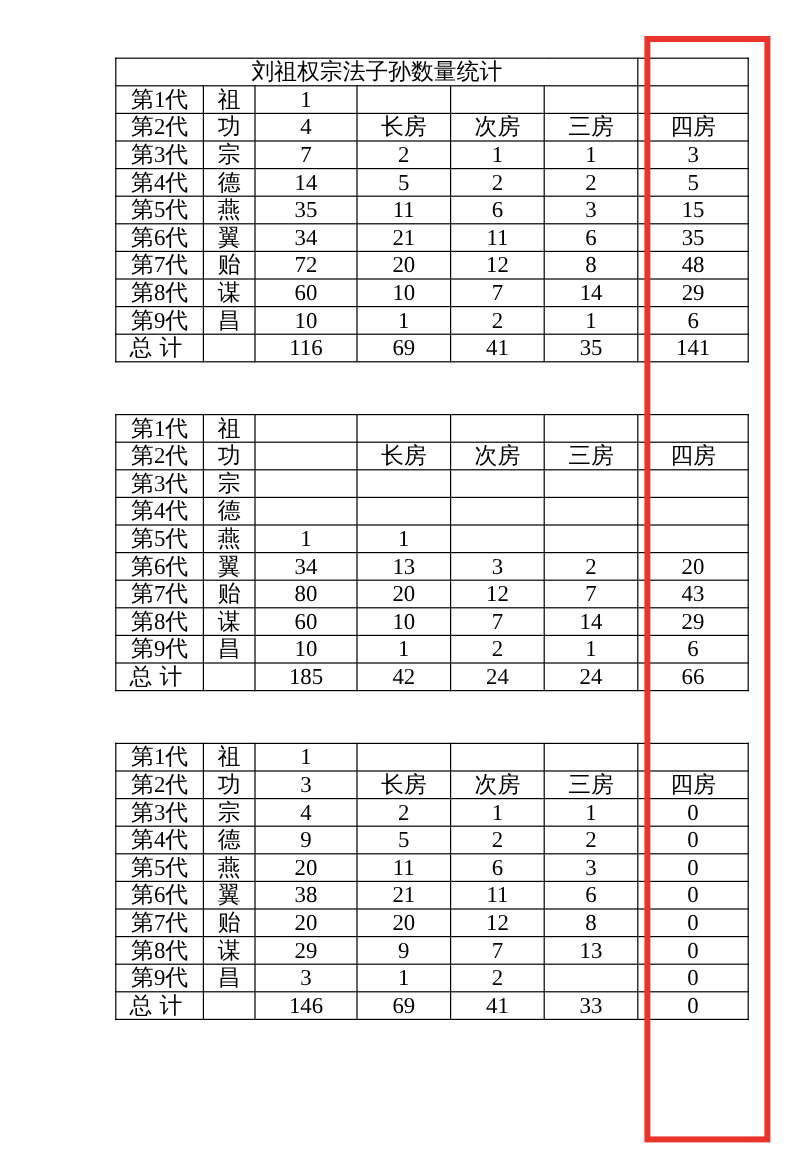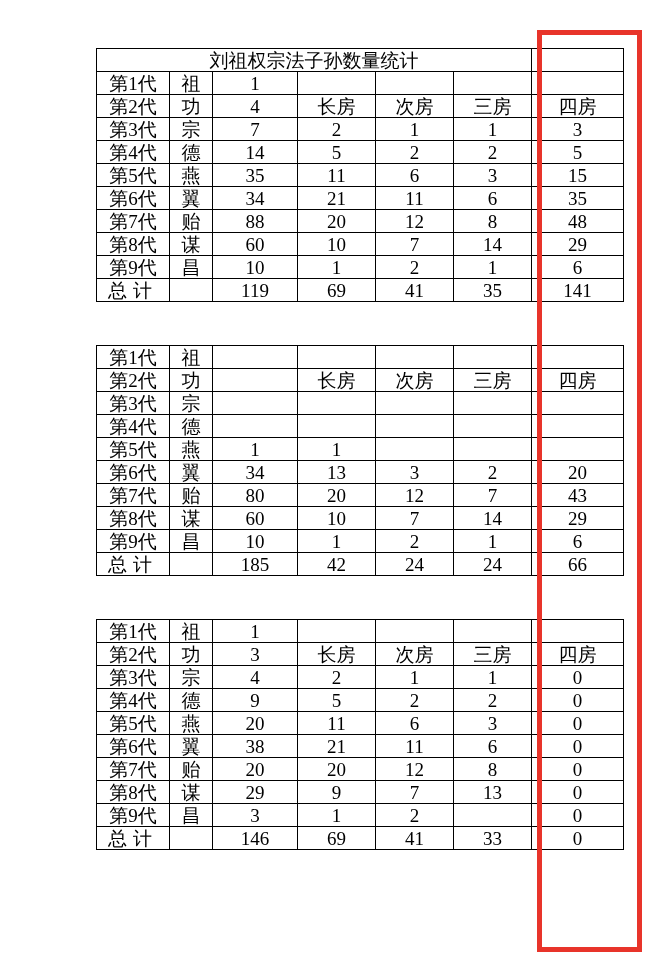--- a/index.html
+++ b/index.html
@@ -150,21 +150,21 @@
           <td>翼</td>
           <td>34</td>
           <td>21</td>
           <td>11</td>
           <td>6</td>
           <td>35</td>
         </tr>
         <tr>
           <td class="gen-label">第7代</td>
           <td>贻</td>
-          <td>88</td>
+          <td>72</td>
           <td>20</td>
           <td>12</td>
           <td>8</td>
           <td>48</td>
         </tr>
         <tr>
           <td class="gen-label">第8代</td>
           <td>谋</td>
           <td>60</td>
           <td>10</td>
@@ -177,21 +177,21 @@
           <td>昌</td>
           <td>10</td>
           <td>1</td>
           <td>2</td>
           <td>1</td>
           <td>6</td>
         </tr>
         <tr>
           <td class="total-label">总计</td>
           <td></td>
-          <td>119</td>
+          <td>116</td>
           <td>69</td>
           <td>41</td>
           <td>35</td>
           <td>141</td>
         </tr>
       </tbody>
     </table>
 
     <div class="spacer"></div>
 

